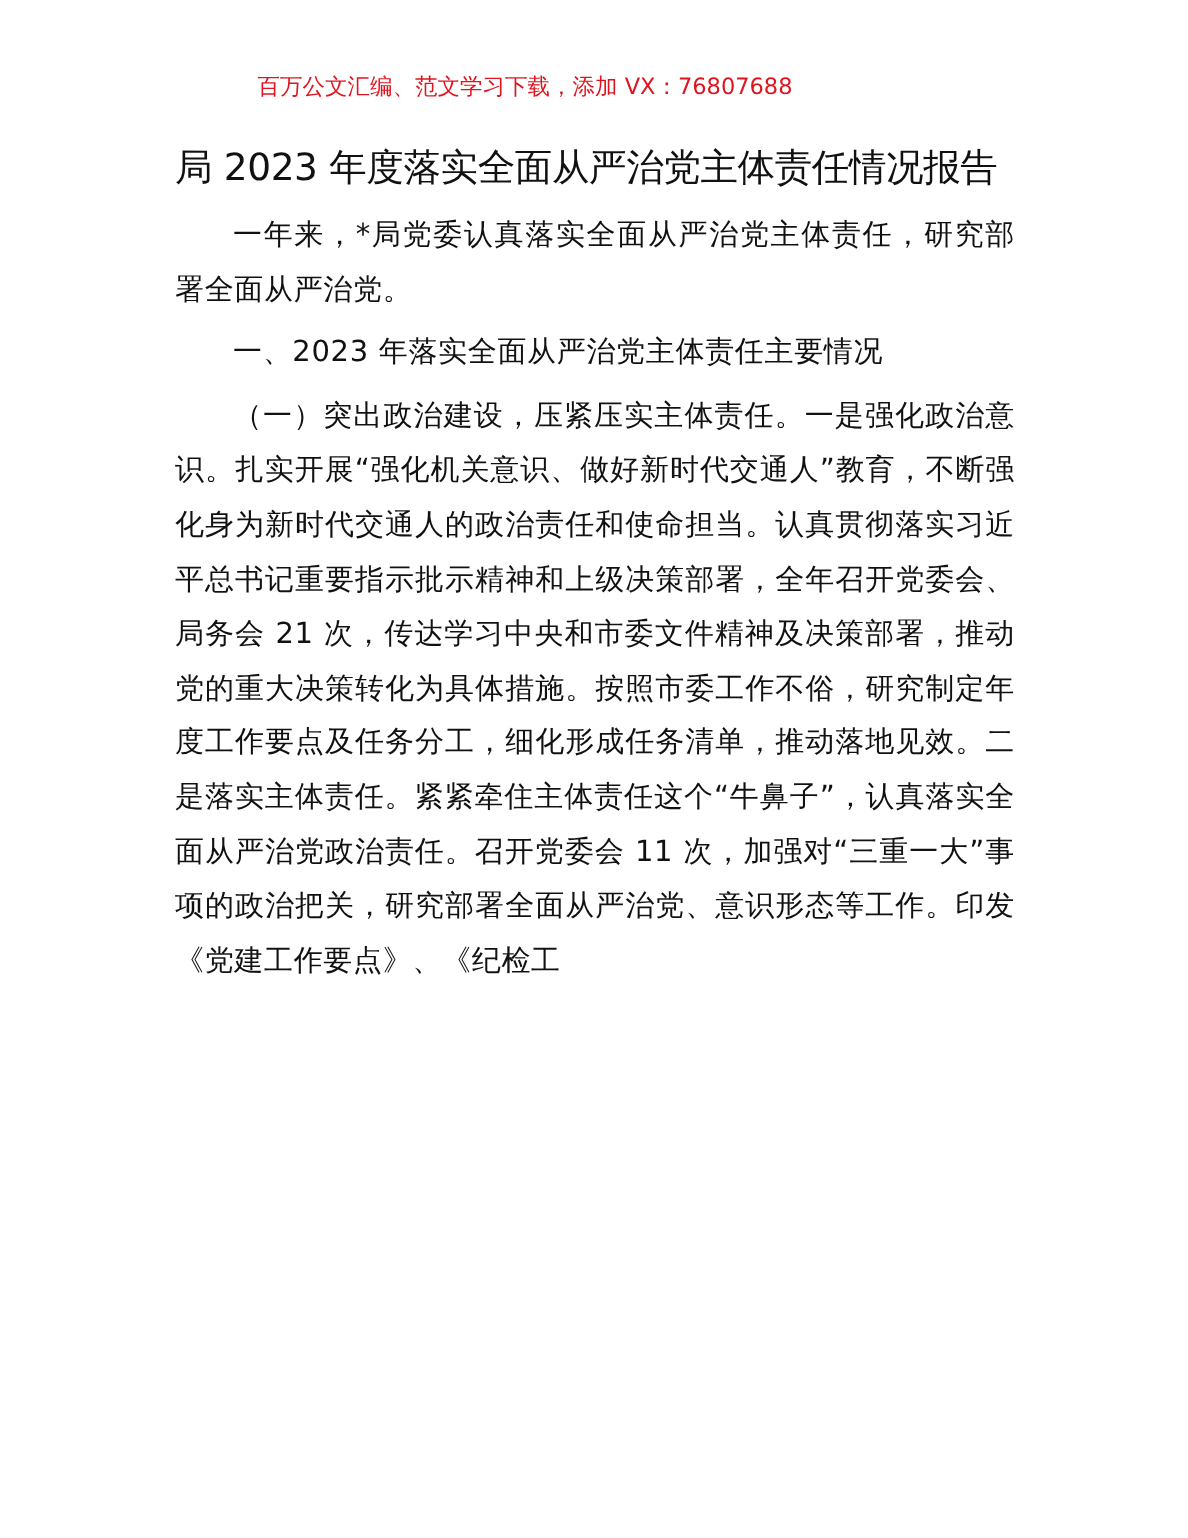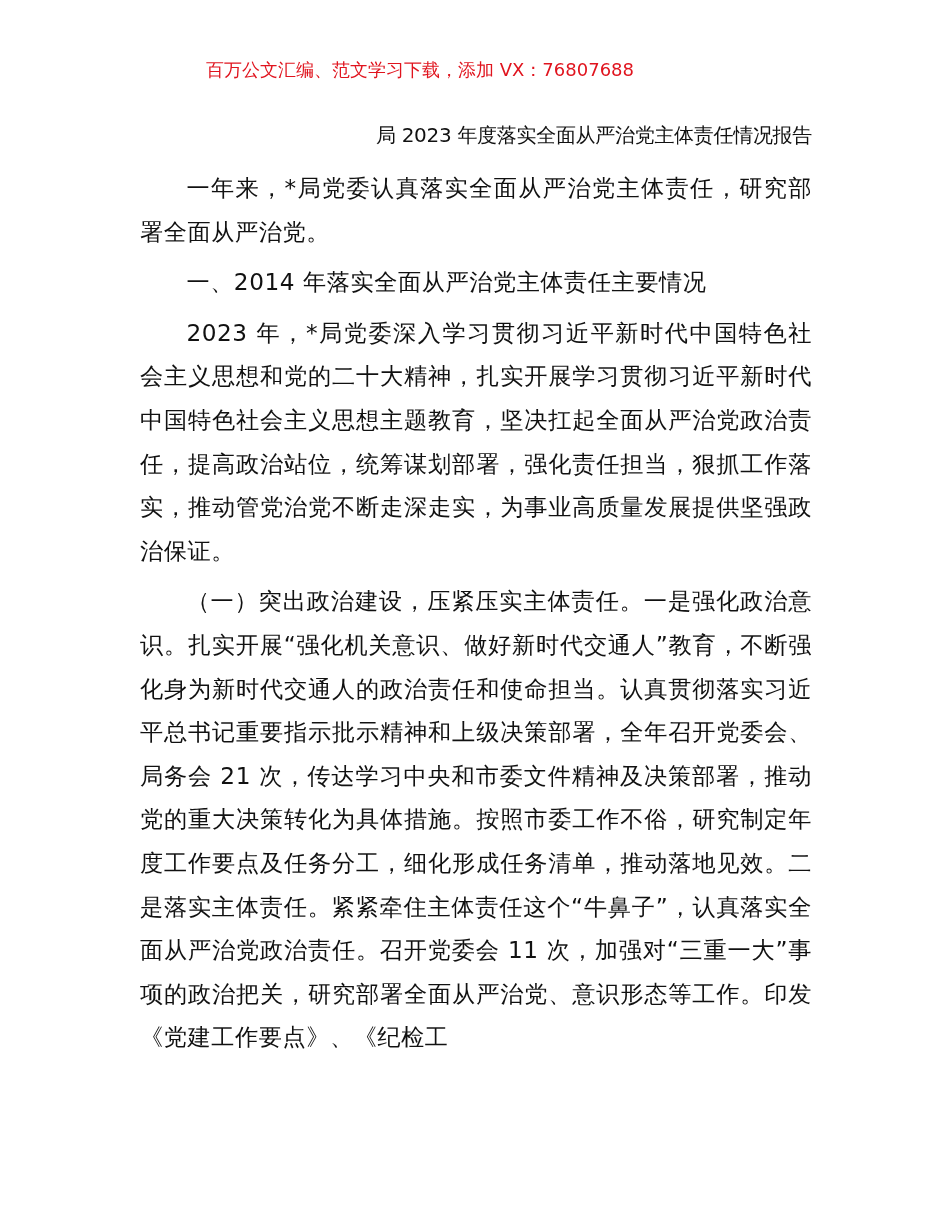--- a/index.html
+++ b/index.html
@@ -27,22 +27,22 @@
       letter-spacing: 0px;
     }
     .page {
       position: absolute;
       left: 140px;
       top: 112px;
       width: 672px;
     }
     .title {
       margin: 0;
-      text-align: right;
-      font-size: 20px;
+      text-align: left;
+      font-size: 30px;
       line-height: 46px;
       font-weight: normal;
       color: #111111;
       letter-spacing: -0.3px;
     }
     .para {
       margin: 0;
       font-size: 23.2px;
       line-height: 43.6px;
       text-align: justify;
@@ -54,16 +54,15 @@
     .gap { margin-top: 7px; }
   </style>
 </head>
 <body>
 
 <div class="watermark">百万公文汇编、范文学习下载，添加 VX：76807688</div>
 
 <div class="page">
   <h1 class="title">局 2023 年度落实全面从严治党主体责任情况报告</h1>
   <p class="para p1">一年来，*局党委认真落实全面从严治党主体责任，研究部署全面从严治党。</p>
-  <p class="para gap">一、2014 年落实全面从严治党主体责任主要情况</p>
-  <p class="para gap">2023 年，*局党委深入学习贯彻习近平新时代中国特色社会主义思想和党的二十大精神，扎实开展学习贯彻习近平新时代中国特色社会主义思想主题教育，坚决扛起全面从严治党政治责任，提高政治站位，统筹谋划部署，强化责任担当，狠抓工作落实，推动管党治党不断走深走实，为事业高质量发展提供坚强政治保证。</p>
+  <p class="para gap">一、2023 年落实全面从严治党主体责任主要情况</p>
   <p class="para gap">（一）突出政治建设，压紧压实主体责任。一是强化政治意识。扎实开展“强化机关意识、做好新时代交通人”教育，不断强化身为新时代交通人的政治责任和使命担当。认真贯彻落实习近平总书记重要指示批示精神和上级决策部署，全年召开党委会、局务会 21 次，传达学习中央和市委文件精神及决策部署，推动党的重大决策转化为具体措施。按照市委工作不俗，研究制定年度工作要点及任务分工，细化形成任务清单，推动落地见效。二是落实主体责任。紧紧牵住主体责任这个“牛鼻子”，认真落实全面从严治党政治责任。召开党委会 11 次，加强对“三重一大”事项的政治把关，研究部署全面从严治党、意识形态等工作。印发《党建工作要点》、《纪检工</p>
 </div>
 
 </body></html>

